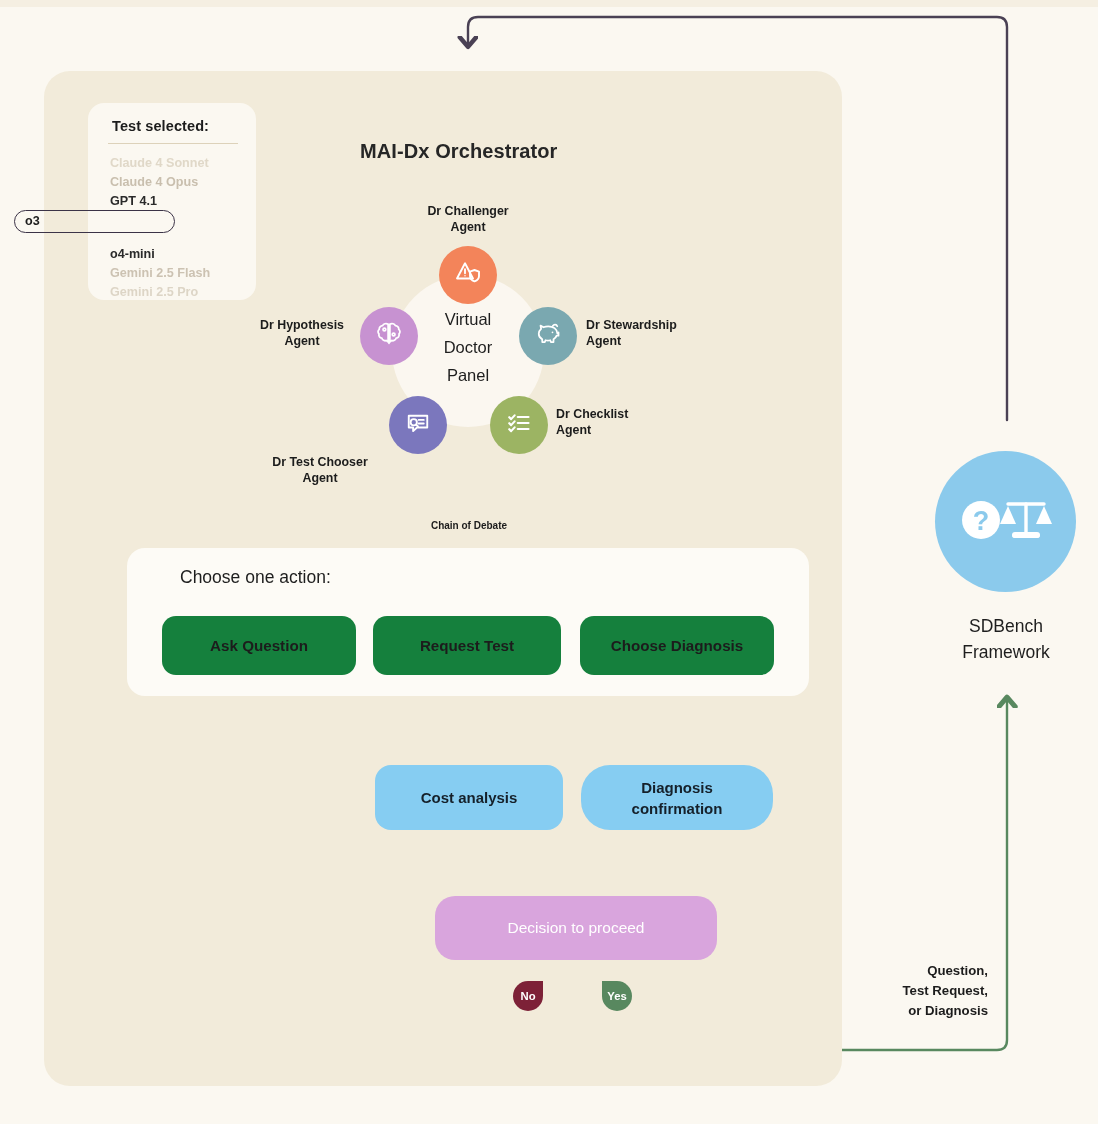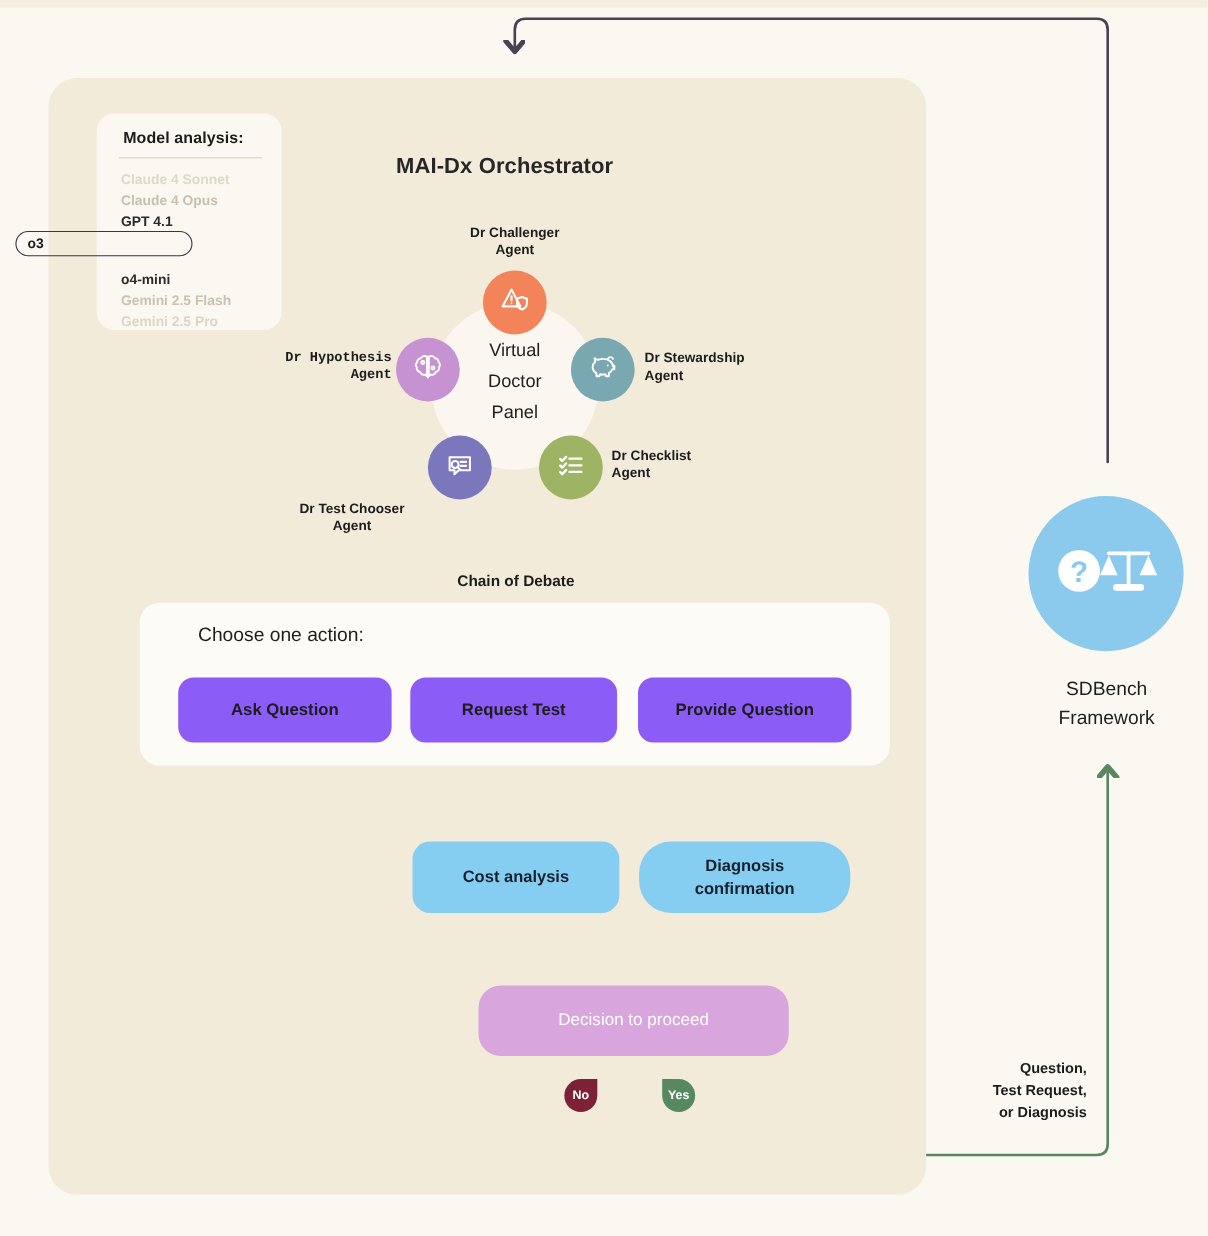--- a/index.html
+++ b/index.html
@@ -144,21 +144,21 @@
     line-height: 28px;
     white-space: pre-line;
   }
 
   #chain-label {
     position: absolute;
     left: 380px;
     top: 520px;
     width: 178px;
     text-align: center;
-    font-size: 14px;
+    font-size: 10px;
     font-weight: bold;
     color: #1c1c1c;
   }
 
   
   #action-card {
     position: absolute;
     left: 127px;
     top: 548px;
     width: 682px;
@@ -170,21 +170,21 @@
     position: absolute;
     left: 180px;
     top: 567px;
     font-size: 17.5px;
     color: #1e1e1e;
   }
   .action-button {
     position: absolute;
     top: 616px;
     height: 59px;
-    background: #8b5cf6;
+    background: #15803d;
     border-radius: 14px;
     display: flex;
     align-items: center;
     justify-content: center;
     font-size: 15.2px;
     font-weight: bold;
     color: #1c1c1c;
     border: none;
     padding: 16px;
     font-family: "Liberation Sans", sans-serif;
@@ -331,21 +331,21 @@
     <path d="M634,835 L634,888" fill="none" stroke="#4a4154" stroke-width="2.4" stroke-linecap="round" marker-end="url(#ah-dark)"></path>
 
     <path d="M528,962 L528,1043 Q528,1053 518,1053 L98,1053 Q88,1053 88,1043 L88,345 Q88,335 98,335 L238,335" fill="none" stroke="#7d2137" stroke-width="2.4" stroke-linecap="round" marker-end="url(#ah-red)"></path>
 
     <path d="M617,962 L617,1040 Q617,1050 627,1050 L997,1050 Q1007,1050 1007,1040 L1007,700" fill="none" stroke="#58885f" stroke-width="2.4" stroke-linecap="round" marker-end="url(#ah-green)"></path>
   </svg>
 
   <div id="orchestrator-panel"></div>
 
   <div id="model-card">
-    <div id="model-card-title">Model analysis:</div>
+    <div id="model-card-title">Test selected:</div>
     <div id="model-card-rule"></div>
 
     <div class="model-option" style="top:53px; color:#e0d8c8;">Claude 4 Sonnet</div>
     <div class="model-option" style="top:72px; color:#c9bfae;">Claude 4 Opus</div>
     <div class="model-option" style="top:91px; color:#2a2a2a;">GPT 4.1</div>
 
     <div class="model-option" style="top:144px; color:#2a2a2a;">o4-mini</div>
     <div class="model-option" style="top:163px; color:#ccc2b2;">Gemini 2.5 Flash</div>
     <div class="model-option" style="top:182px; color:#ddd5c6;">Gemini 2.5 Pro</div>
   </div>
@@ -380,21 +380,21 @@
         <path d="M11.3 4.2 c-1.6 -1 -3.7 -0.4 -4.4 1.1 c-1.7 0.1 -2.9 1.5 -2.7 3 c-1.2 0.9 -1.3 2.6 -0.2 3.6
                  c-0.5 1.6 0.6 3.2 2.3 3.4 c0.4 1.6 2.2 2.5 3.7 1.9 c0.5 0.8 1.3 1.2 1.3 1.2 z"></path>
         <path d="M12.7 4.2 c1.6 -1 3.7 -0.4 4.4 1.1 c1.7 0.1 2.9 1.5 2.7 3 c1.2 0.9 1.3 2.6 0.2 3.6
                  c0.5 1.6 -0.6 3.2 -2.3 3.4 c-0.4 1.6 -2.2 2.5 -3.7 1.9 c-0.5 0.8 -1.3 1.2 -1.3 1.2 z"></path>
         <circle cx="8.3" cy="8.4" r="1.1"></circle>
         <circle cx="15.7" cy="12.4" r="1.1"></circle>
         <line x1="12" y1="4.2" x2="12" y2="19.4"></line>
       </svg>
     </span>
   </div>
-  <div class="agent-label" style="left:248px; top:317px; width:108px; text-align:right;font-family:Liberation Mono, monospace;">Dr Hypothesis
+  <div class="agent-label" style="left:248px; top:317px; width:108px; text-align:center;">Dr Hypothesis
 Agent</div>
 
   <div class="agent-circle" style="left:519px; top:307px; background:#7aa8b0;">
     <span>
       <svg width="30" height="30" viewBox="0 0 24 24" fill="none" stroke="#ffffff" stroke-width="1.4" stroke-linecap="round" stroke-linejoin="round">
         <path d="M19.4 11.4 c0 -3.4 -3.4 -5.6 -7.2 -5.6 c-1.4 0 -2.7 0.3 -3.8 0.8 L6 5.3 l0.5 2.6
                  C5.3 8.9 4.6 10.3 4.6 11.8 c0 1.9 1.1 3.5 2.8 4.5 l0 2.1 h2.1 l0.5 -1.4
                  c0.6 0.1 1.3 0.2 2 0.2 c0.6 0 1.2 -0.1 1.8 -0.2 l0.5 1.4 h2.1 l0 -2.2
                  c1.2 -0.7 2.1 -1.7 2.5 -2.9 l1.5 0 l0 -2.6 z"></path>
         <circle cx="15.6" cy="10.6" r="0.7" fill="#ffffff" stroke="none"></circle>
@@ -434,21 +434,21 @@
   <div class="agent-label" style="left:556px; top:406px; width:120px; text-align:left;">Dr Checklist
 Agent</div>
 
   <div id="chain-label">Chain of Debate</div>
 
   <div id="action-card"></div>
   <div id="action-card-title">Choose one action:</div>
 
   <button class="action-button" style="left:162px; width:194px;">Ask Question</button>
   <button class="action-button" style="left:373px; width:188px;">Request Test</button>
-  <button class="action-button" style="left:580px; width:194px;">Provide Question</button>
+  <button class="action-button" style="left:580px; width:194px;">Choose Diagnosis</button>
 
   <div class="process-box" style="left:375px; top:765px; width:188px; height:65px;">Cost analysis</div>
   <div class="process-box" style="left:581px; top:765px; width:192px; height:65px;border-radius:29px;">Diagnosis
 confirmation</div>
 
   <div id="decision-node">Decision to proceed</div>
 
   <div class="branch-badge" id="badge-no">No</div>
   <div class="branch-badge" id="badge-yes">Yes</div>
 

